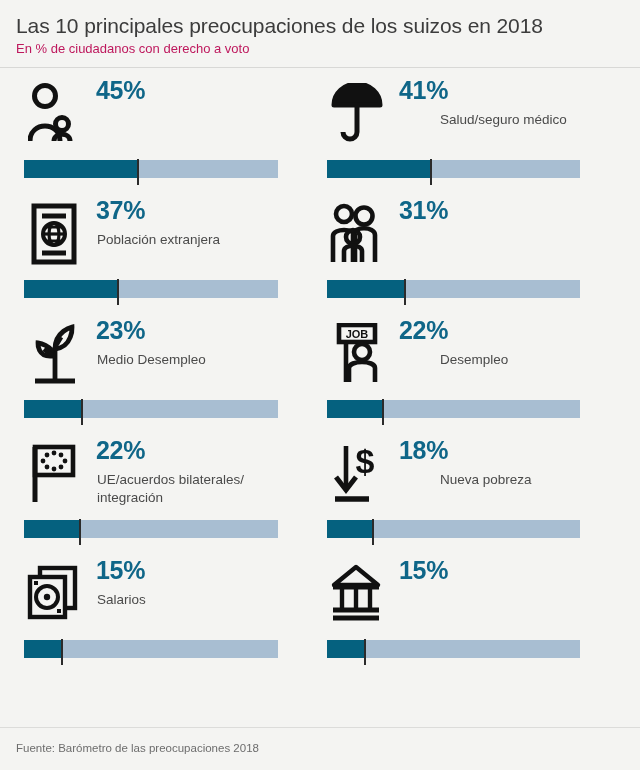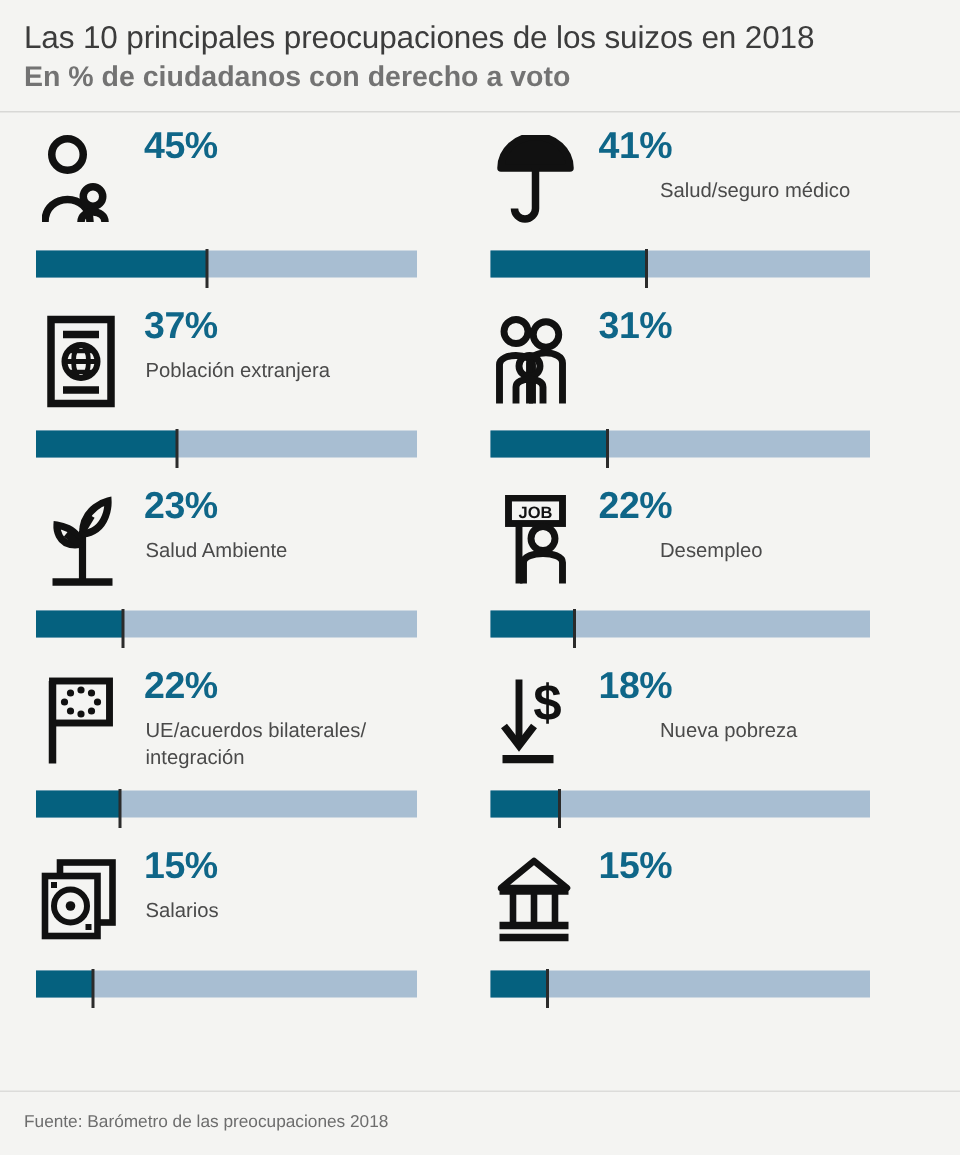--- a/index.html
+++ b/index.html
@@ -19,23 +19,23 @@
     margin:0;
     font-size:21px;
     font-weight:400;
     color:#3c3c3c;
     letter-spacing:-0.1px;
     line-height:1.15;
     white-space:nowrap;
   }
   .header .sub{
     margin-top:3px;
-    font-size:19px;
-    font-weight:700;
-    color:#737373;
+    font-size:13px;
+    font-weight:400;
+    color:#be185d;
     line-height:1.2;
   }
   .hrule{
     height:1px;
     background:#d8d8d6;
     margin:0;
   }
   .grid{
     position:relative;
     width:515px;
@@ -227,21 +227,21 @@
           <svg width="52" height="62" viewBox="0 0 52 62" fill="none" stroke="#111" stroke-width="4.8">
             <path d="M27 56 L27 24"></path>
             <path d="M27 26 C27 8 44 4 44 4 C44 4 45 24 27 26 Z"></path>
             <path d="M33 14 L27 24"></path>
             <path d="M25 33 C25 22 10 20 10 20 C10 20 9 35 25 33 Z"></path>
             <path d="M16 26 L25 33"></path>
             <line x1="7" y1="58" x2="47" y2="58" stroke-width="5"></line>
           </svg>
         </div>
         <div class="pct">23%</div>
-        <div class="lbl">Salud Ambiente</div>
+        <div class="lbl">Medio Desempleo</div>
         <div class="bar-wrap">
           <div class="track"></div>
           <div class="fill" style="width: 23%;"></div>
           <div class="tick" style="left: 23%;"></div>
         </div>
       </div>
       <div class="cell right">
         <div class="icon-box">
           <svg width="54" height="62" viewBox="0 0 54 62" fill="none" stroke="#111" stroke-width="4.6">
             <rect x="10" y="2" width="36" height="17"></rect>

